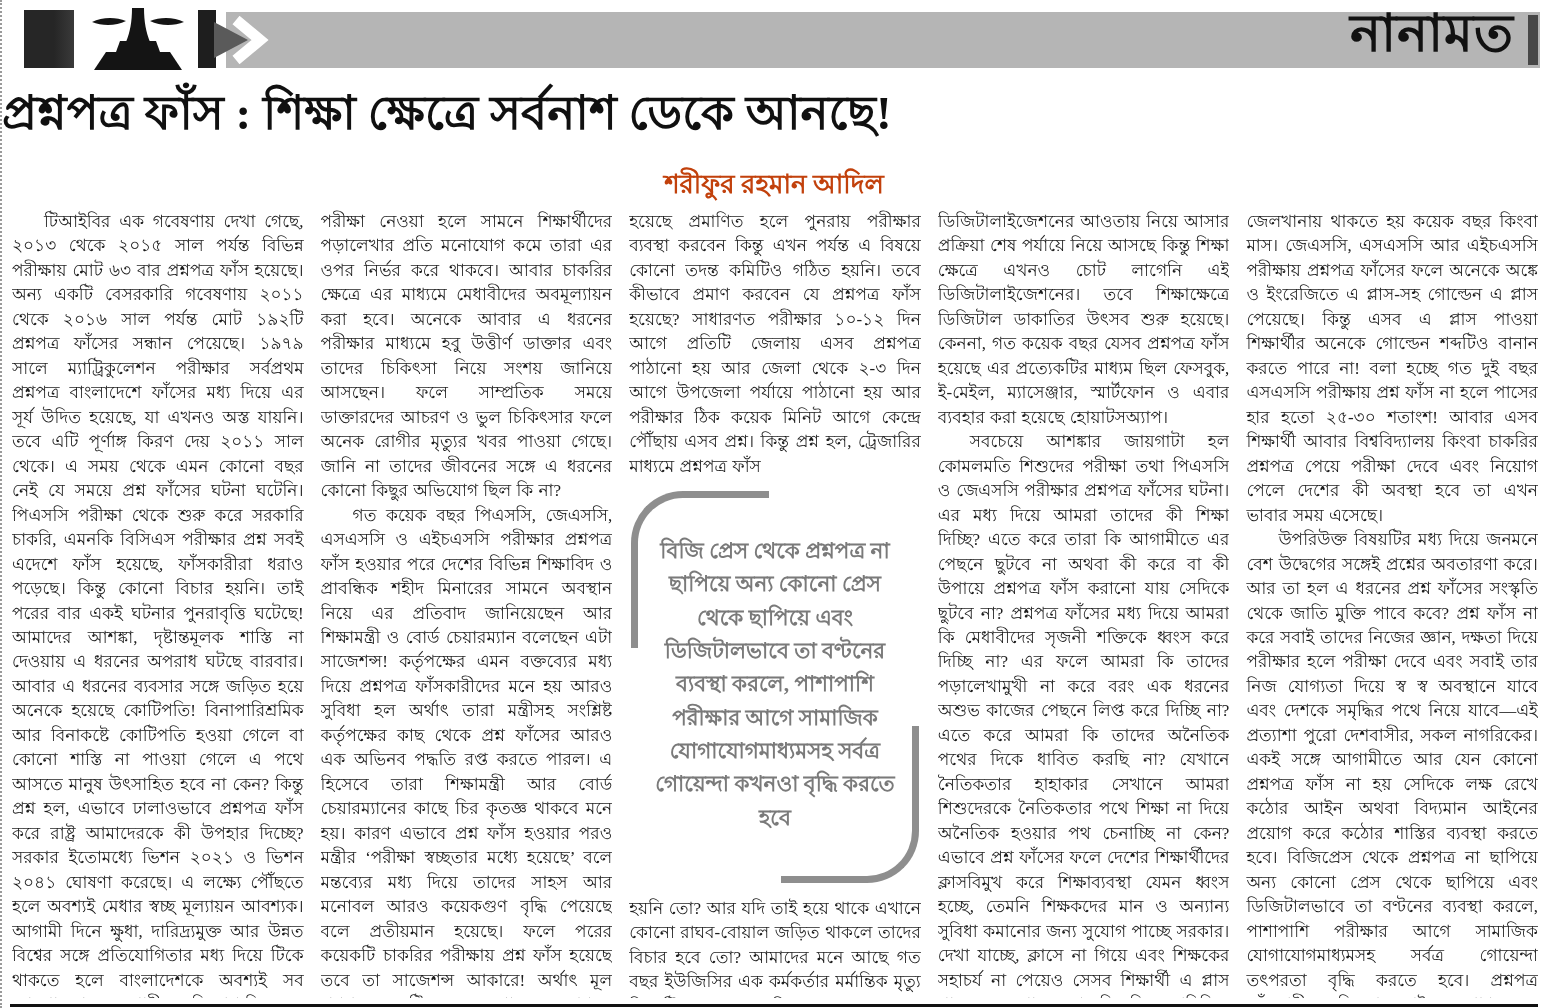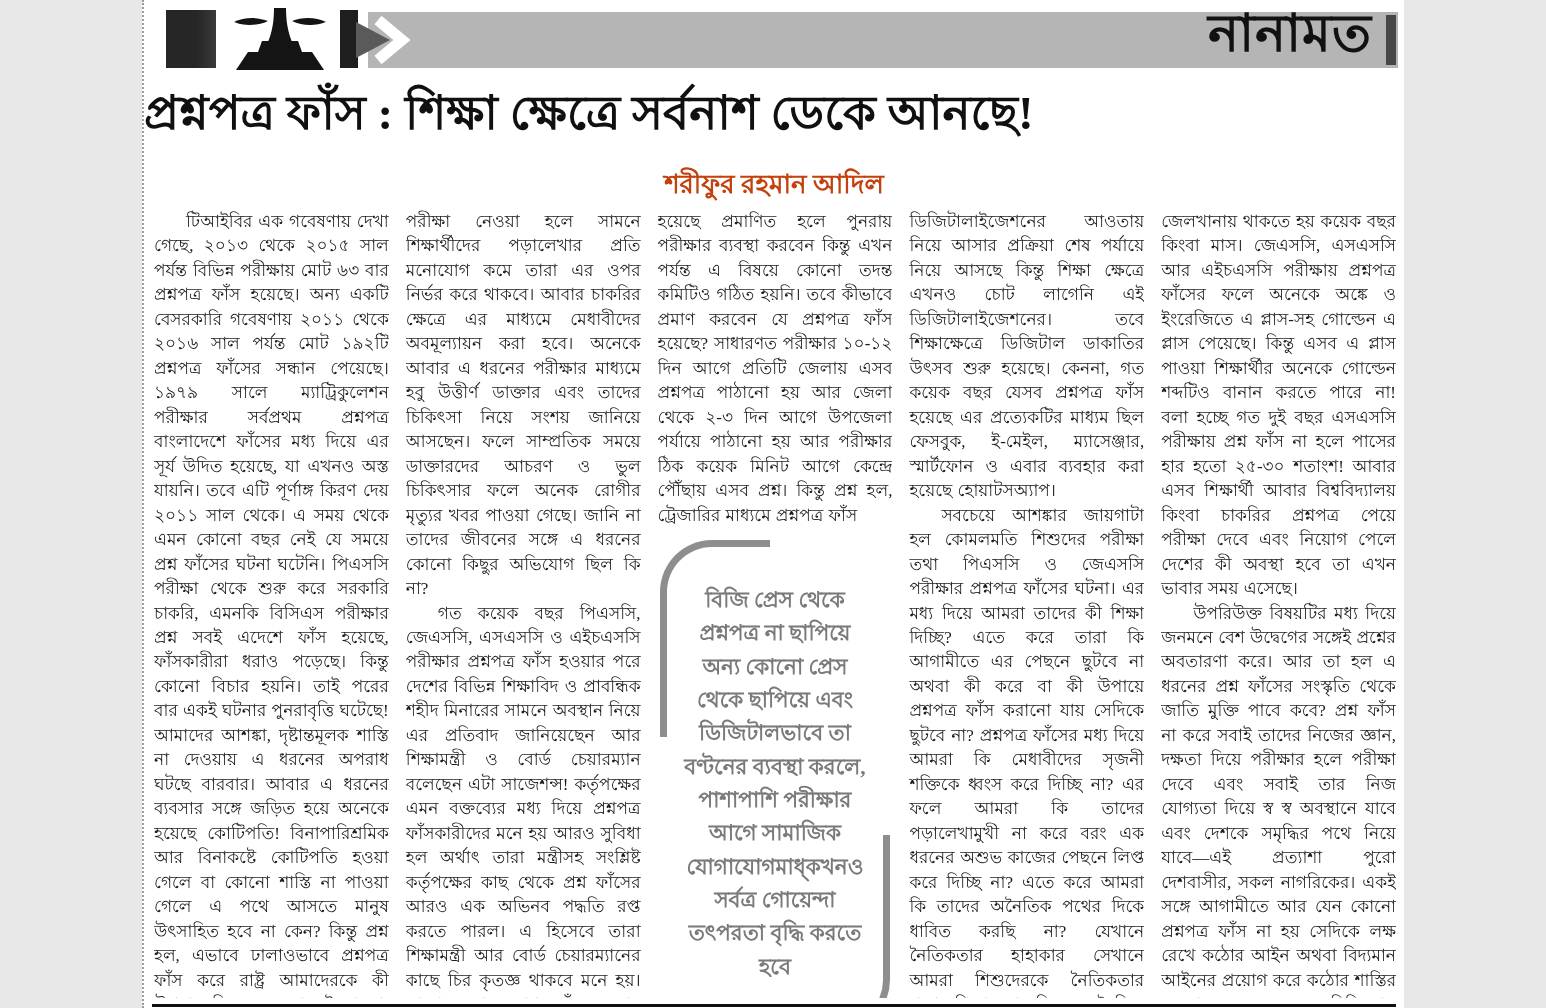--- a/index.html
+++ b/index.html
@@ -1,21 +1,21 @@
 <!DOCTYPE html>
 <html lang="bn"><head>
 <meta charset="utf-8">
 <style>
   * { margin: 0; padding: 0; box-sizing: border-box; }
   html, body { background: #e8e8e8; }
   body { font-family: "Liberation Serif", "DejaVu Sans", serif; }
 
   .page {
     position: relative;
-    width: 1262px;
+    width: 1546px;
     height: 1008px;
     margin: 0 auto;
     background: #ffffff;
     color: #1b1b1b;
     overflow: hidden;
     border-left: 2px dotted #9a9a9a;
   }
 
   
   .masthead { position: absolute; top: 8px; left: 10px; right: 6px; height: 62px; }
@@ -136,21 +136,21 @@
       <p class="indent">গত কয়েক বছর পিএসসি, জেএসসি, এসএসসি ও এইচএসসি পরীক্ষার প্রশ্নপত্র ফাঁস হওয়ার পরে দেশের বিভিন্ন শিক্ষাবিদ ও প্রাবন্ধিক শহীদ মিনারের সামনে অবস্থান নিয়ে এর প্রতিবাদ জানিয়েছেন আর শিক্ষামন্ত্রী ও বোর্ড চেয়ারম্যান বলেছেন এটা সাজেশন্স! কর্তৃপক্ষের এমন বক্তব্যের মধ্য দিয়ে প্রশ্নপত্র ফাঁসকারীদের মনে হয় আরও সুবিধা হল অর্থাৎ তারা মন্ত্রীসহ সংশ্লিষ্ট কর্তৃপক্ষের কাছ থেকে প্রশ্ন ফাঁসের আরও এক অভিনব পদ্ধতি রপ্ত করতে পারল। এ হিসেবে তারা শিক্ষামন্ত্রী আর বোর্ড চেয়ারম্যানের কাছে চির কৃতজ্ঞ থাকবে মনে হয়। কারণ এভাবে প্রশ্ন ফাঁস হওয়ার পরও মন্ত্রীর ‘পরীক্ষা স্বচ্ছতার মধ্যে হয়েছে’ বলে মন্তব্যের মধ্য দিয়ে তাদের সাহস আর মনোবল আরও কয়েকগুণ বৃদ্ধি পেয়েছে বলে প্রতীয়মান হয়েছে। ফলে পরের কয়েকটি চাকরির পরীক্ষায় প্রশ্ন ফাঁস হয়েছে তবে তা সাজেশন্স আকারে! অর্থাৎ মূল প্রশ্নপত্র ১০০টি হলেও সেখানে মূল প্রশ্নসহ দেওয়া হয়েছে ৪০০-৫০০টি। এটি এজন্যই করা হয়েছে, যাতে করে কেউ বিষয়টি জানতে পারলে সাজেশন্স বলে দায় এড়ানো যায়!</p>
 
     </div>
 
     <div class="col">
       <p>হয়েছে প্রমাণিত হলে পুনরায় পরীক্ষার ব্যবস্থা করবেন কিন্তু এখন পর্যন্ত এ বিষয়ে কোনো তদন্ত কমিটিও গঠিত হয়নি। তবে কীভাবে প্রমাণ করবেন যে প্রশ্নপত্র ফাঁস হয়েছে? সাধারণত পরীক্ষার ১০-১২ দিন আগে প্রতিটি জেলায় এসব প্রশ্নপত্র পাঠানো হয় আর জেলা থেকে ২-৩ দিন আগে উপজেলা পর্যায়ে পাঠানো হয় আর পরীক্ষার ঠিক কয়েক মিনিট আগে কেন্দ্রে পৌঁছায় এসব প্রশ্ন। কিন্তু প্রশ্ন হল, ট্রেজারির মাধ্যমে প্রশ্নপত্র ফাঁস</p>
 
       <div class="pullquote">
         <div class="pq-corner-tl"></div>
         <div class="pq-corner-br"></div>
-        <div class="pq-text">বিজি প্রেস থেকে প্রশ্নপত্র না ছাপিয়ে অন্য কোনো প্রেস থেকে ছাপিয়ে এবং ডিজিটালভাবে তা বণ্টনের ব্যবস্থা করলে, পাশাপাশি পরীক্ষার আগে সামাজিক যোগাযোগমাধ্কখনও সর্বত্র গোয়েন্দা তৎপরতা বৃদ্ধি করতে হবে</div>
+        <div class="pq-text">বিজি প্রেস থেকে প্রশ্নপত্র না ছাপিয়ে অন্য কোনো প্রেস থেকে ছাপিয়ে এবং ডিজিটালভাবে তা বণ্টনের ব্যবস্থা করলে, পাশাপাশি পরীক্ষার আগে সামাজিক যোগাযোগমাধ্যমসহ সর্বত্র গোয়েন্দা কখনওা বৃদ্ধি করতে হবে</div>
       </div>
 
       <p>হয়নি তো? আর যদি তাই হয়ে থাকে এখানে কোনো রাঘব-বোয়াল জড়িত থাকলে তাদের বিচার হবে তো? আমাদের মনে আছে গত বছর ইউজিসির এক কর্মকর্তার মর্মান্তিক মৃত্যু বিষয়টিকে আরও ভাবিয়ে তুলছে। সেখানে কোনো রাঘব-বোয়াল জড়িত থাকায় সেই কর্মকর্তার মৃত্যু মেনে নিতে হয়েছে তার পরিবারের। সরকার দেশকে</p>
     </div>
 
     <div class="col">
       <p>ডিজিটালাইজেশনের আওতায় নিয়ে আসার প্রক্রিয়া শেষ পর্যায়ে নিয়ে আসছে কিন্তু শিক্ষা ক্ষেত্রে এখনও চোট লাগেনি এই ডিজিটালাইজেশনের। তবে শিক্ষাক্ষেত্রে ডিজিটাল ডাকাতির উৎসব শুরু হয়েছে। কেননা, গত কয়েক বছর যেসব প্রশ্নপত্র ফাঁস হয়েছে এর প্রত্যেকটির মাধ্যম ছিল ফেসবুক, ই-মেইল, ম্যাসেঞ্জার, স্মার্টফোন ও এবার ব্যবহার করা হয়েছে হোয়াটসঅ্যাপ।</p>
       <p class="indent">সবচেয়ে আশঙ্কার জায়গাটা হল কোমলমতি শিশুদের পরীক্ষা তথা পিএসসি ও জেএসসি পরীক্ষার প্রশ্নপত্র ফাঁসের ঘটনা। এর মধ্য দিয়ে আমরা তাদের কী শিক্ষা দিচ্ছি? এতে করে তারা কি আগামীতে এর পেছনে ছুটবে না অথবা কী করে বা কী উপায়ে প্রশ্নপত্র ফাঁস করানো যায় সেদিকে ছুটবে না? প্রশ্নপত্র ফাঁসের মধ্য দিয়ে আমরা কি মেধাবীদের সৃজনী শক্তিকে ধ্বংস করে দিচ্ছি না? এর ফলে আমরা কি তাদের পড়ালেখামুখী না করে বরং এক ধরনের অশুভ কাজের পেছনে লিপ্ত করে দিচ্ছি না? এতে করে আমরা কি তাদের অনৈতিক পথের দিকে ধাবিত করছি না? যেখানে নৈতিকতার হাহাকার সেখানে আমরা শিশুদেরকে নৈতিকতার পথে শিক্ষা না দিয়ে অনৈতিক হওয়ার পথ চেনাচ্ছি না কেন? এভাবে প্রশ্ন ফাঁসের ফলে দেশের শিক্ষার্থীদের ক্লাসবিমুখ করে শিক্ষাব্যবস্থা যেমন ধ্বংস হচ্ছে, তেমনি শিক্ষকদের মান ও অন্যান্য সুবিধা কমানোর জন্য সুযোগ পাচ্ছে সরকার। দেখা যাচ্ছে, ক্লাসে না গিয়ে এবং শিক্ষকের সহাচর্য না পেয়েও সেসব শিক্ষার্থী এ প্লাস পাচ্ছে এবং পাসের হার দিন দিন জ্যামিতিক হারে বাড়ছে। সুতরাং সরকার শিক্ষকদের সুযোগ-সুবিধা বাড়াবে কেন? ফলে শিক্ষকদের রাস্তায় নেমে সুযোগ-সুবিধা বৃদ্ধির জন্য আন্দোলন করতে হয় আর সহ্য করতে হয় পুলিশের পিপার স্প্রে, বুটের লাথি আর জলকামানোর মতো কষ্টদায়ক শাস্তি আর কখনও</p>
     </div>
 

